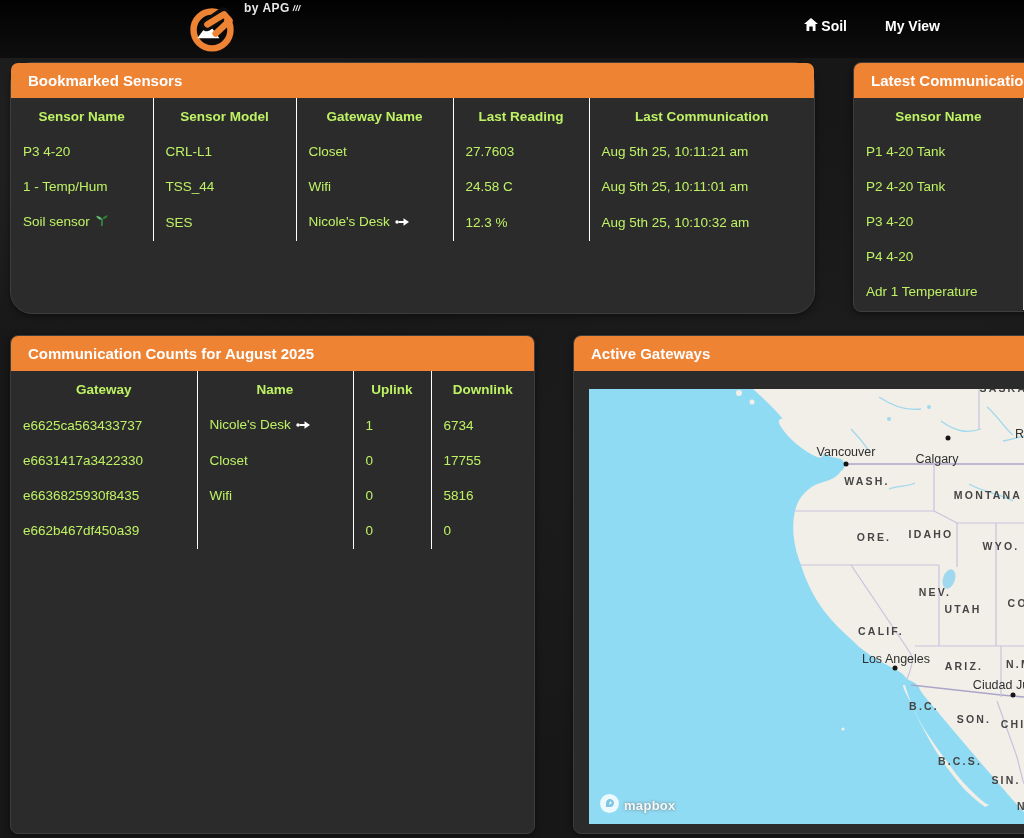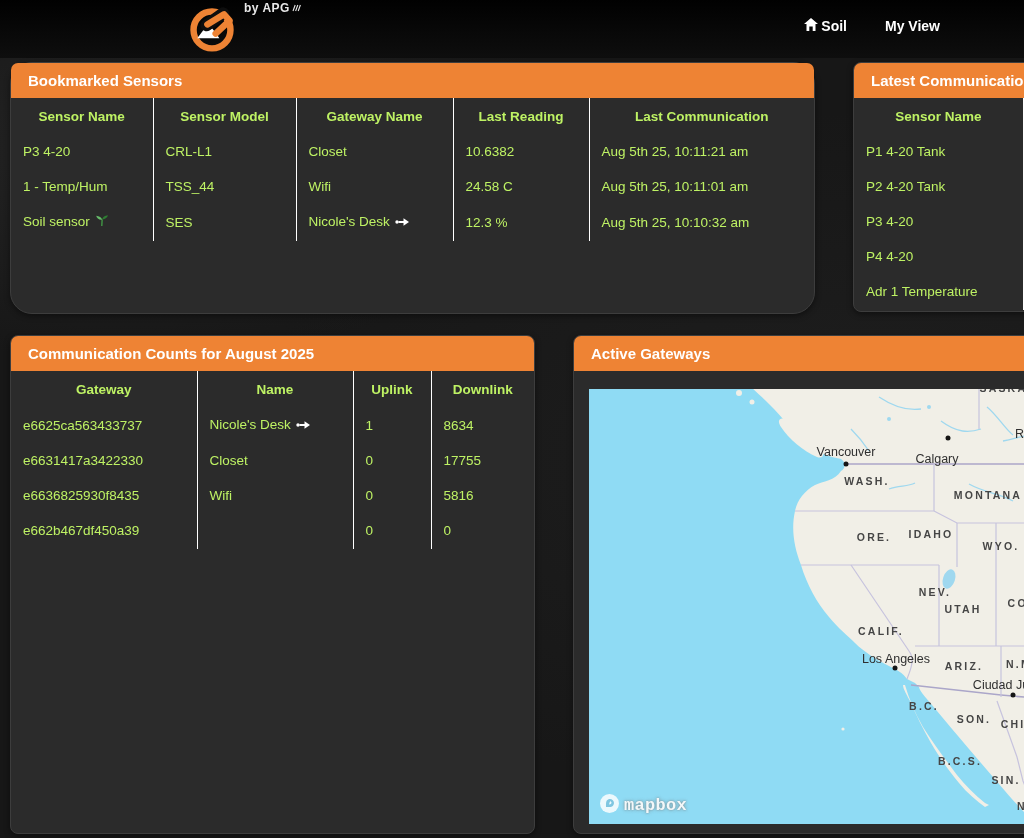--- a/index.html
+++ b/index.html
@@ -37,22 +37,22 @@
   .map{position:absolute;left:15px;top:53px;width:490px;height:435px;overflow:hidden;
     background:#8fdbf4;}
   .map svg.terrain{position:absolute;left:0;top:0;}
   .ml{position:absolute;transform:translate(-50%,-50%);white-space:nowrap;z-index:3;}
   .ml-state{font-size:10.5px;font-weight:bold;color:#454545;letter-spacing:2.2px;}
   .ml-city{font-size:12.5px;color:#2f2f2f;}
   .mdot{position:absolute;width:5px;height:5px;border-radius:50%;background:#151515;
     transform:translate(-50%,-50%);z-index:3;}
   .mb-logo{position:absolute;left:10px;top:404px;display:flex;align-items:center;gap:4px;
     opacity:.95;z-index:4;cursor:pointer;}
-  .mb-word{color:rgba(255,255,255,.95);font-weight:bold;font-size:17px;letter-spacing:.3px;
-    text-shadow:0 0 2px rgba(120,120,120,.8),0 0 4px rgba(120,120,120,.5);font-family:Liberation Mono, monospace;}
+  .mb-word{color:rgba(255,255,255,.95);font-weight:bold;font-size:13px;letter-spacing:.3px;
+    text-shadow:0 0 2px rgba(120,120,120,.8),0 0 4px rgba(120,120,120,.5);}
 </style>
 </head>
 <body>
 
 <div class="topbar">
   <div class="logo">
     <span>
       <svg width="48" height="48" viewBox="0 0 52 52">
         <circle cx="26" cy="27" r="20" fill="none" stroke="#ee8334" stroke-width="7"></circle>
         <path d="M10 36 L22 20 L29 29 L34 36 Z" fill="#fff"></path>
@@ -103,21 +103,21 @@
       <th>Gateway Name</th>
       <th>Last Reading</th>
       <th>Last Communication</th>
     </tr>
       </thead>
     <tbody>
       <tr>
         <td><span>P3 4-20</span></td>
         <td><span>CRL-L1</span></td>
         <td><span>Closet</span></td>
-        <td><span>10.6382</span></td>
+        <td><span>27.7603</span></td>
         <td><span>Aug 5th 25, 10:11:21 am</span></td>
       </tr>
       <tr>
         <td><span>1 - Temp/Hum</span></td>
         <td><span>TSS_44</span></td>
         <td><span>Wifi</span></td>
         <td><span>24.58 C</span></td>
         <td><span>Aug 5th 25, 10:11:01 am</span></td>
       </tr>
       <tr>
@@ -196,21 +196,21 @@
       </thead>
     <tbody>
       <tr>
         <td><span>e6625ca563433737</span></td>
         <td><span>Nicole's Desk</span><span class="icon-inline"><svg width="15" height="10" viewBox="0 0 15 10">
                 <circle cx="2" cy="5" r="1.7" fill="#fff"></circle>
                 <path d="M3.5 5 H9.5" stroke="#fff" stroke-width="2"></path>
                 <path d="M8.5 1.2 L14 5 L8.5 8.8 Z" fill="#fff"></path>
               </svg></span></td>
         <td><span>1</span></td>
-        <td><span>8634</span></td>
+        <td><span>6734</span></td>
       </tr>
       <tr>
         <td><span>e6631417a3422330</span></td>
         <td><span>Closet</span></td>
         <td><span>0</span></td>
         <td><span>17755</span></td>
       </tr>
       <tr>
         <td><span>e6636825930f8435</span></td>
         <td><span>Wifi</span></td>

